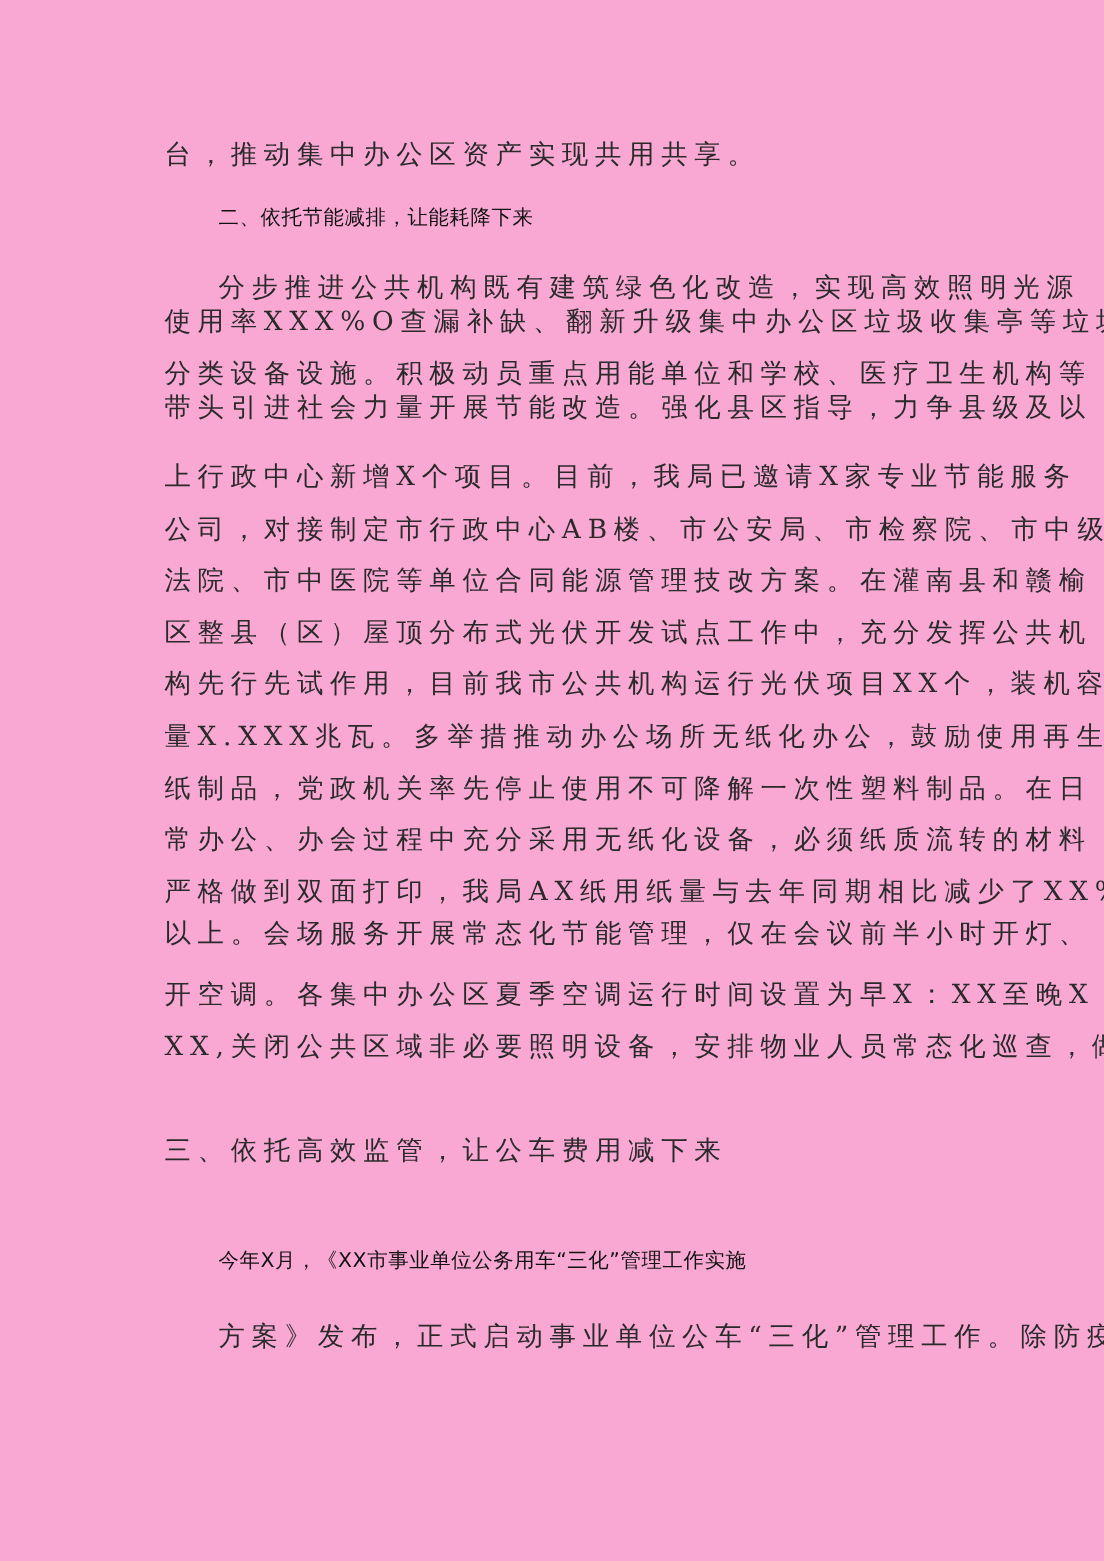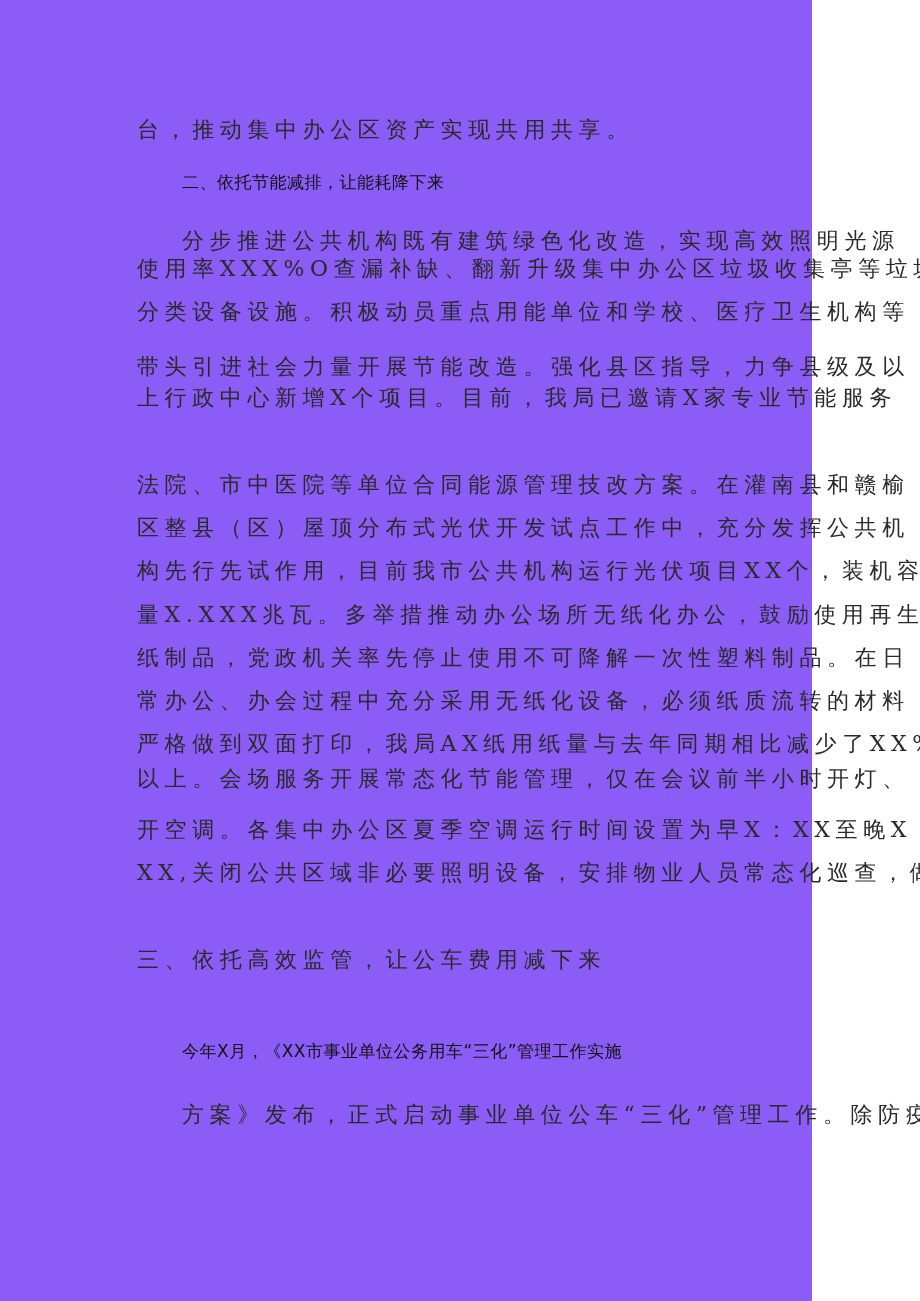--- a/index.html
+++ b/index.html
@@ -1,17 +1,17 @@
 <!DOCTYPE html>
 <html><head>
 <meta charset="utf-8">
 <style>
   html, body { margin: 0; padding: 0; background: #ffffff; }
   body { width: 920px; height: 1301px; position: relative; overflow: hidden; }
-  .page { position: absolute; left: 0; top: 0; width: 812px; height: 1301px; background: #8b5cf6; }
+  .page { position: absolute; left: 0; top: 0; width: 920px; height: 1301px; background: #f9a8d4; }
   .line {
     position: absolute;
     left: 137px;
     width: 660px;
     font-family: "DejaVu Serif", "Liberation Serif", serif;
     font-size: 22px;
     line-height: 30px;
     color: #2a2a2a;
     white-space: nowrap;
     letter-spacing: 5.6px;
@@ -30,22 +30,23 @@
 </style>
 </head>
 <body>
 
 <div class="page">
   <div class="line" style="top:115px">台，推动集中办公区资产实现共用共享。</div>
   <div class="heading" style="top:167px">二、依托节能减排，让能耗降下来</div>
   <div class="line indent" style="top:211px">分步推进公共机构既有建筑绿色化改造，实现高效照明光源</div>
   <div class="line" style="top:254px">使用率XXX%O查漏补缺、翻新升级集中办公区垃圾收集亭等垃圾</div>
   <div class="line" style="top:297px">分类设备设施。积极动员重点用能单位和学校、医疗卫生机构等</div>
-  <div class="line" style="top:352px">带头引进社会力量开展节能改造。强化县区指导，力争县级及以</div>
+  <div class="line" style="top:326px">带头引进社会力量开展节能改造。强化县区指导，力争县级及以</div>
   <div class="line" style="top:383px">上行政中心新增X个项目。目前，我局已邀请X家专业节能服务</div>
+  <div class="line" style="top:427px">公司，对接制定市行政中心AB楼、市公安局、市检察院、市中级</div>
   <div class="line" style="top:470px">法院、市中医院等单位合同能源管理技改方案。在灌南县和赣榆</div>
   <div class="line" style="top:513px">区整县（区）屋顶分布式光伏开发试点工作中，充分发挥公共机</div>
   <div class="line" style="top:556px">构先行先试作用，目前我市公共机构运行光伏项目XX个，装机容</div>
   <div class="line" style="top:600px">量X.XXX兆瓦。多举措推动办公场所无纸化办公，鼓励使用再生</div>
   <div class="line" style="top:643px">纸制品，党政机关率先停止使用不可降解一次性塑料制品。在日</div>
   <div class="line" style="top:686px">常办公、办会过程中充分采用无纸化设备，必须纸质流转的材料</div>
   <div class="line" style="top:729px">严格做到双面打印，我局AX纸用纸量与去年同期相比减少了XX%</div>
   <div class="line" style="top:764px">以上。会场服务开展常态化节能管理，仅在会议前半小时开灯、</div>
   <div class="line" style="top:815px">开空调。各集中办公区夏季空调运行时间设置为早X：XX至晚X：</div>
   <div class="line" style="top:858px">XX,关闭公共区域非必要照明设备，安排物业人员常态化巡查，做</div>

